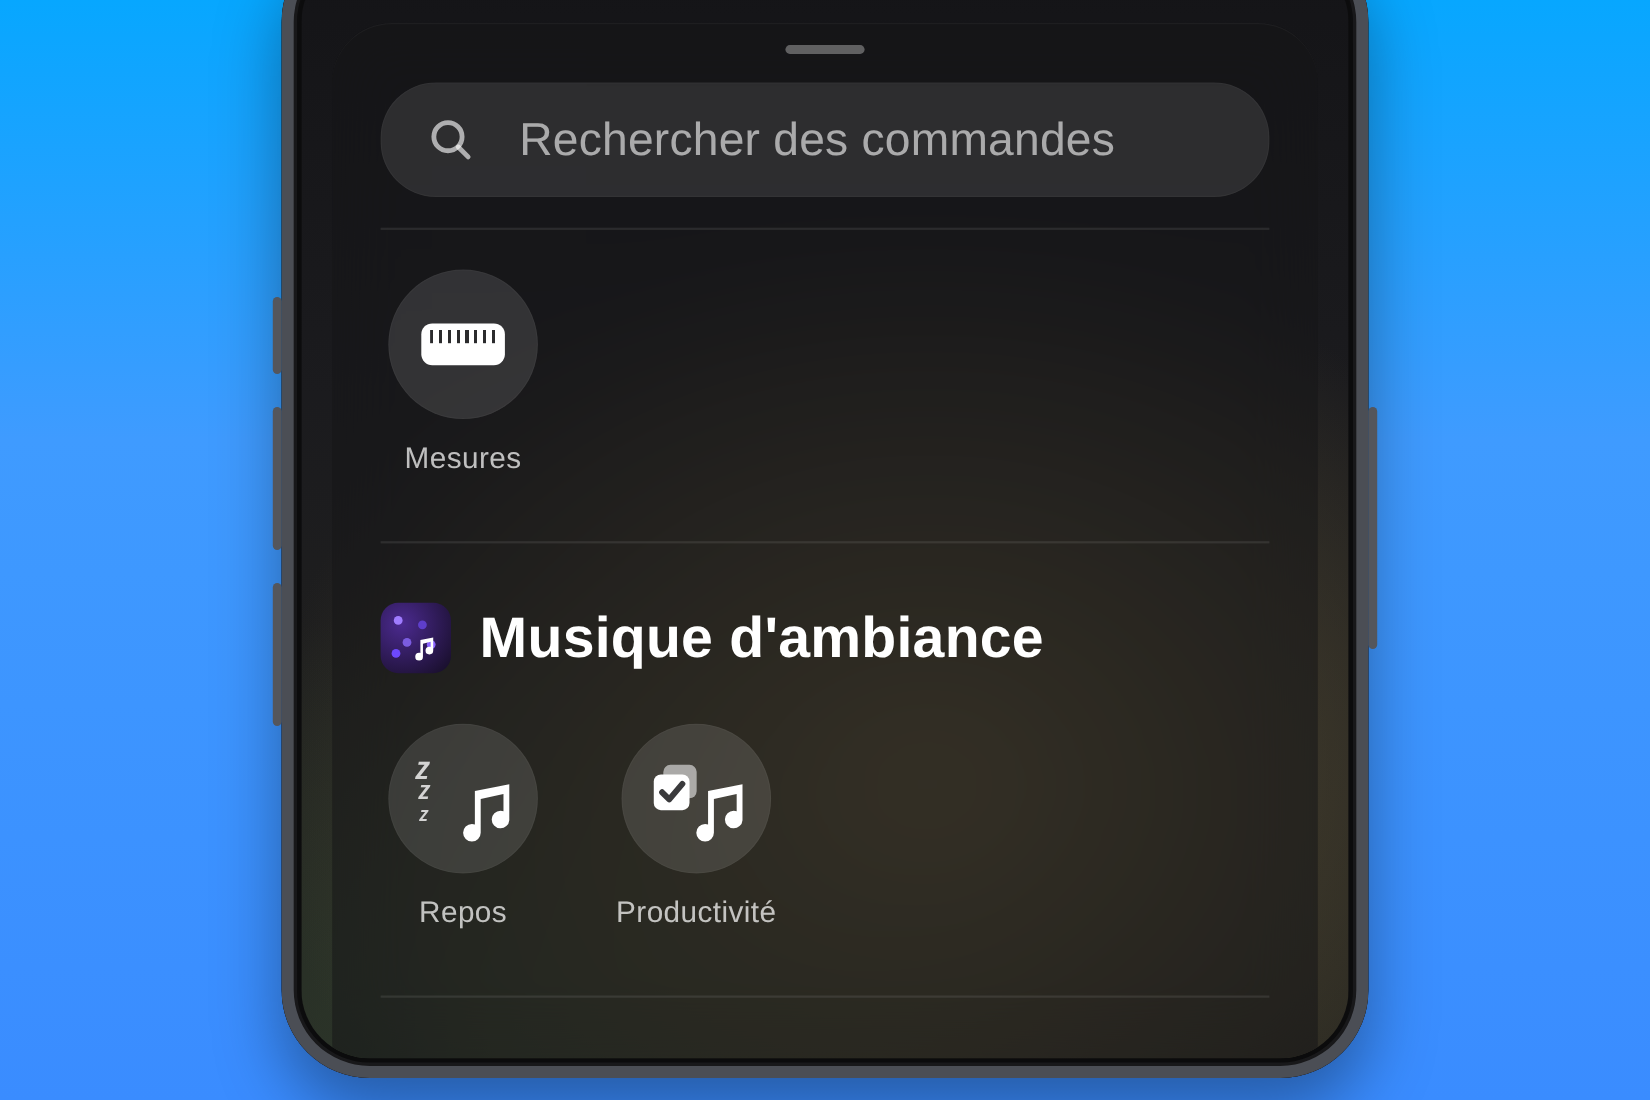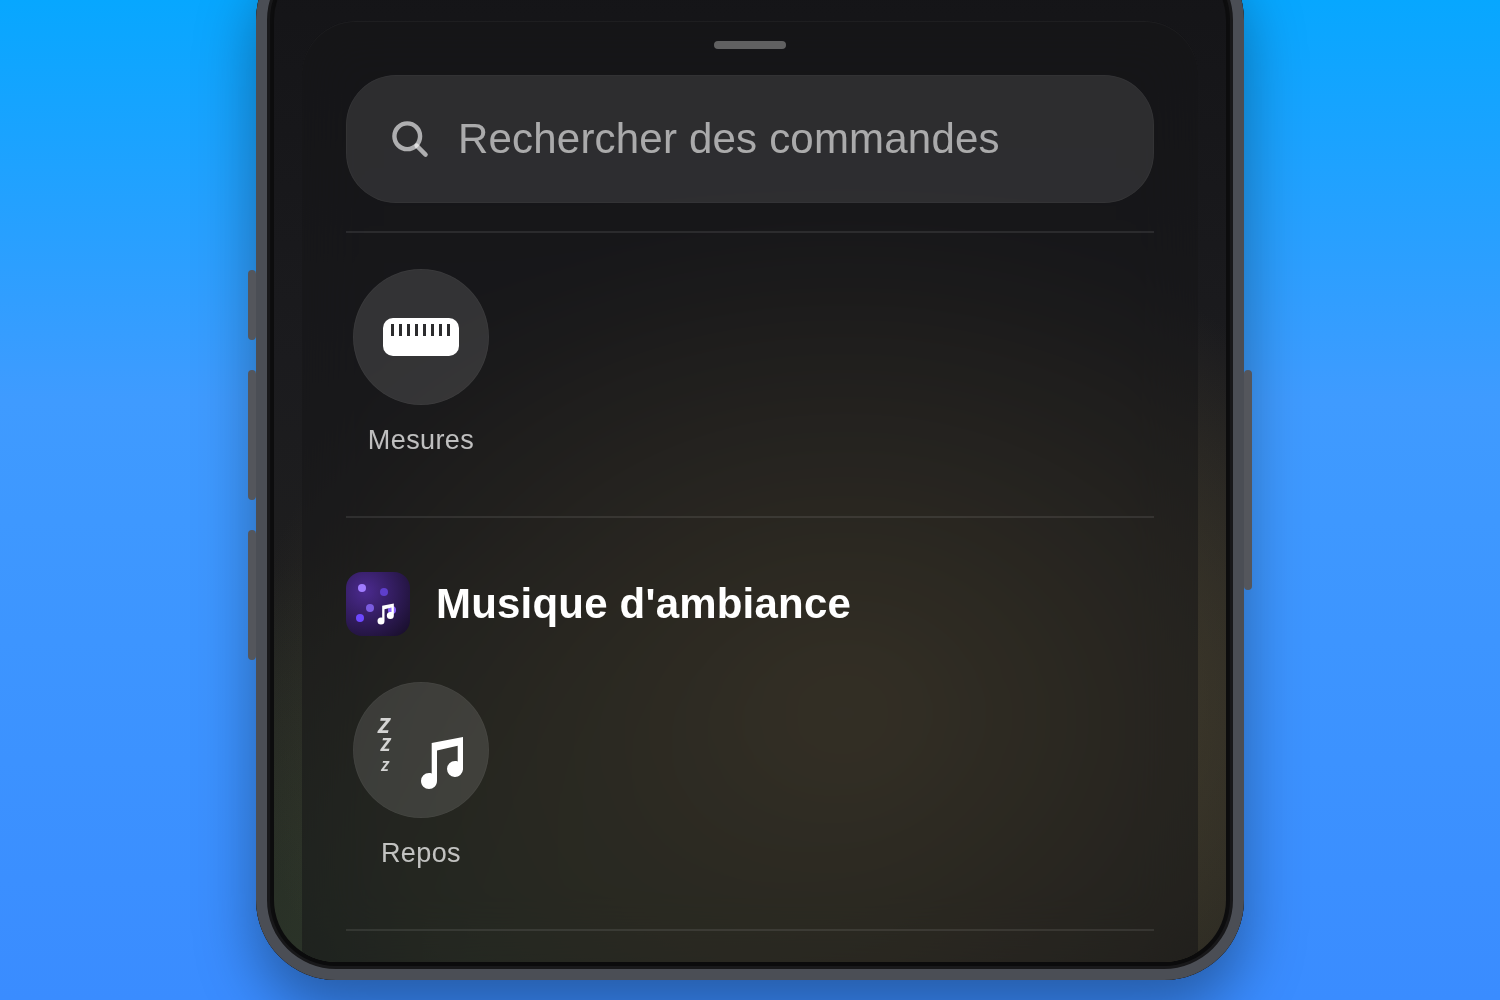--- a/index.html
+++ b/index.html
@@ -55,24 +55,24 @@
       padding-top: 14px;
     }
     .grabber {
       width: 72px; height: 8px; border-radius: 4px;
       background: rgba(255,255,255,.32);
       margin: 6px auto 26px auto;
     }
 
     .search {
       margin: 0 44px;
-      height: 128px;
+      height: 104px;
       border-radius: 50px;
       background: rgba(255,255,255,.10);
-      display: flex; align-items: center; gap: 26px;
+      display: flex; align-items: center; gap: 40px;
       padding: 0 42px;
       box-shadow: inset 0 0 0 1px rgba(255,255,255,.03);
     }
     .search-icon svg { width: 44px; height: 44px; display: block; }
     .search-placeholder {
       color: rgba(255,255,255,.60);
       font-size: 42px; font-weight: 400; letter-spacing: .2px;
       white-space: nowrap;
     }
 
@@ -112,21 +112,21 @@
       width: 64px; height: 64px; border-radius: 16px;
       background: radial-gradient(80px 80px at 30% 30%, #4b2a8f 0%, #1b1030 70%, #0e0a1c 100%);
       position: relative;
     }
     .app-icon::before, .app-icon::after {
       content: ""; position: absolute; border-radius: 50%;
     }
     .app-icon::before { width: 8px; height: 8px; left: 12px; top: 12px; background: #a07cff; box-shadow: 8px 20px 0 0 #7b5ce0, 22px 4px 0 0 #5e3ecb, 30px 22px 0 0 #8b64ff, -2px 30px 0 0 #6d48ff; }
     .app-icon svg { position: absolute; right: 8px; bottom: 8px; width: 28px; height: 28px; }
     .section-title {
-      color: #ffffff; font-size: 42px; font-weight: 600; letter-spacing: .2px;
+      color: #ffffff; font-size: 52px; font-weight: 600; letter-spacing: .2px;
     }
 
     
     .pic-ruler {
       width: 76px; height: 38px; border-radius: 10px; background: #ffffff;
       position: relative;
     }
     .pic-ruler::after {
       content: ""; position: absolute; left: 8px; right: 8px; top: 6px; height: 12px;
       background: repeating-linear-gradient(90deg, #2b2b2d 0 3px, transparent 3px 8px);
@@ -214,20 +214,39 @@
                   <svg viewBox="0 0 24 28">
                     <path d="M9 23a4 4 0 1 1-4-4c.5 0 .95.08 1.35.22V4L22 1v16.3A4 4 0 1 1 18 13c.5 0 .95.08 1.35.22V5.4L9 7.7V23z" fill="#ffffff"></path>
                   </svg>
                 </div>
             </div>
           </div>
           <div class="t-label">Repos</div>
         </div>
 
 
+        <div class="tile">
+          <div class="circle">
+            <div class="mus-wrap">
+              <div class="left-glyph check">
+                <svg width="52" height="52" viewBox="0 0 48 48">
+                  <rect x="12" y="4" width="28" height="28" rx="6" fill="rgba(255,255,255,.55)"></rect>
+                  <rect x="4" y="12" width="30" height="30" rx="6" fill="#ffffff"></rect>
+                  <path d="M11 27l6 6 11-13" stroke="#3a3a3c" stroke-width="5" fill="none" stroke-linecap="round" stroke-linejoin="round"></path>
+                </svg>
+              </div>
+              <div class="note">
+                  <svg viewBox="0 0 24 28">
+                    <path d="M9 23a4 4 0 1 1-4-4c.5 0 .95.08 1.35.22V4L22 1v16.3A4 4 0 1 1 18 13c.5 0 .95.08 1.35.22V5.4L9 7.7V23z" fill="#ffffff"></path>
+                  </svg>
+                </div>
+            </div>
+          </div>
+          <div class="t-label">Productivité</div>
+        </div>
 
       </div>
 
       <div class="divider sect"></div>
 
     </div>
   </div>
 </div>
 
 </body></html>

